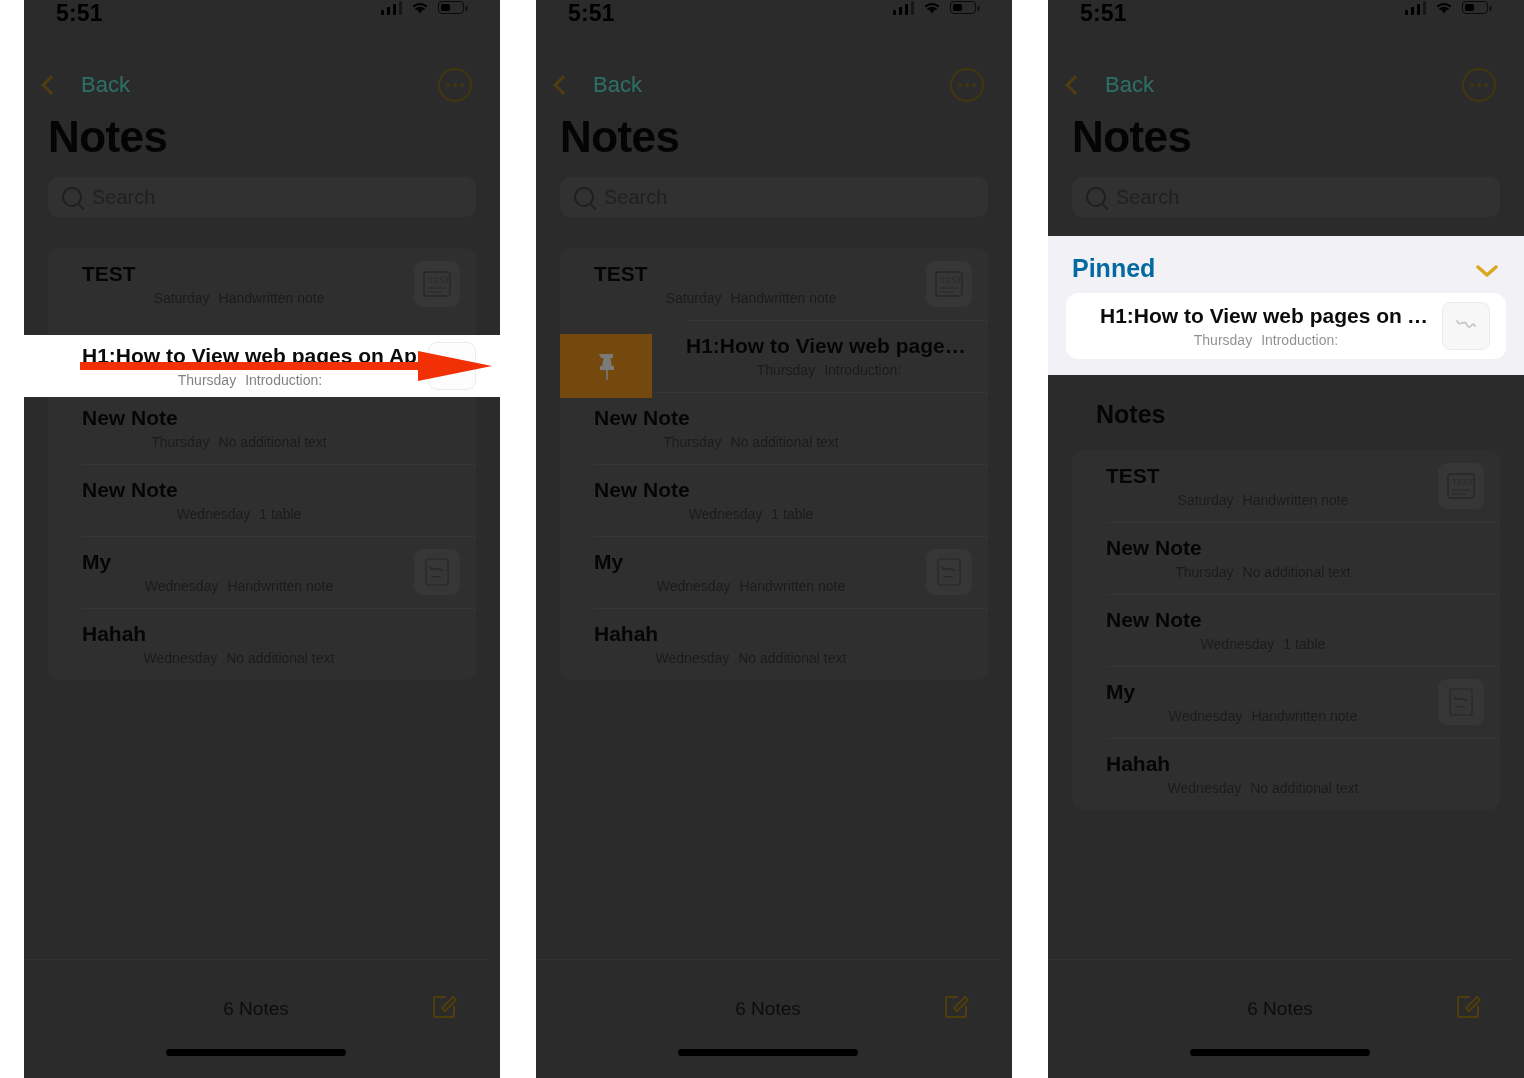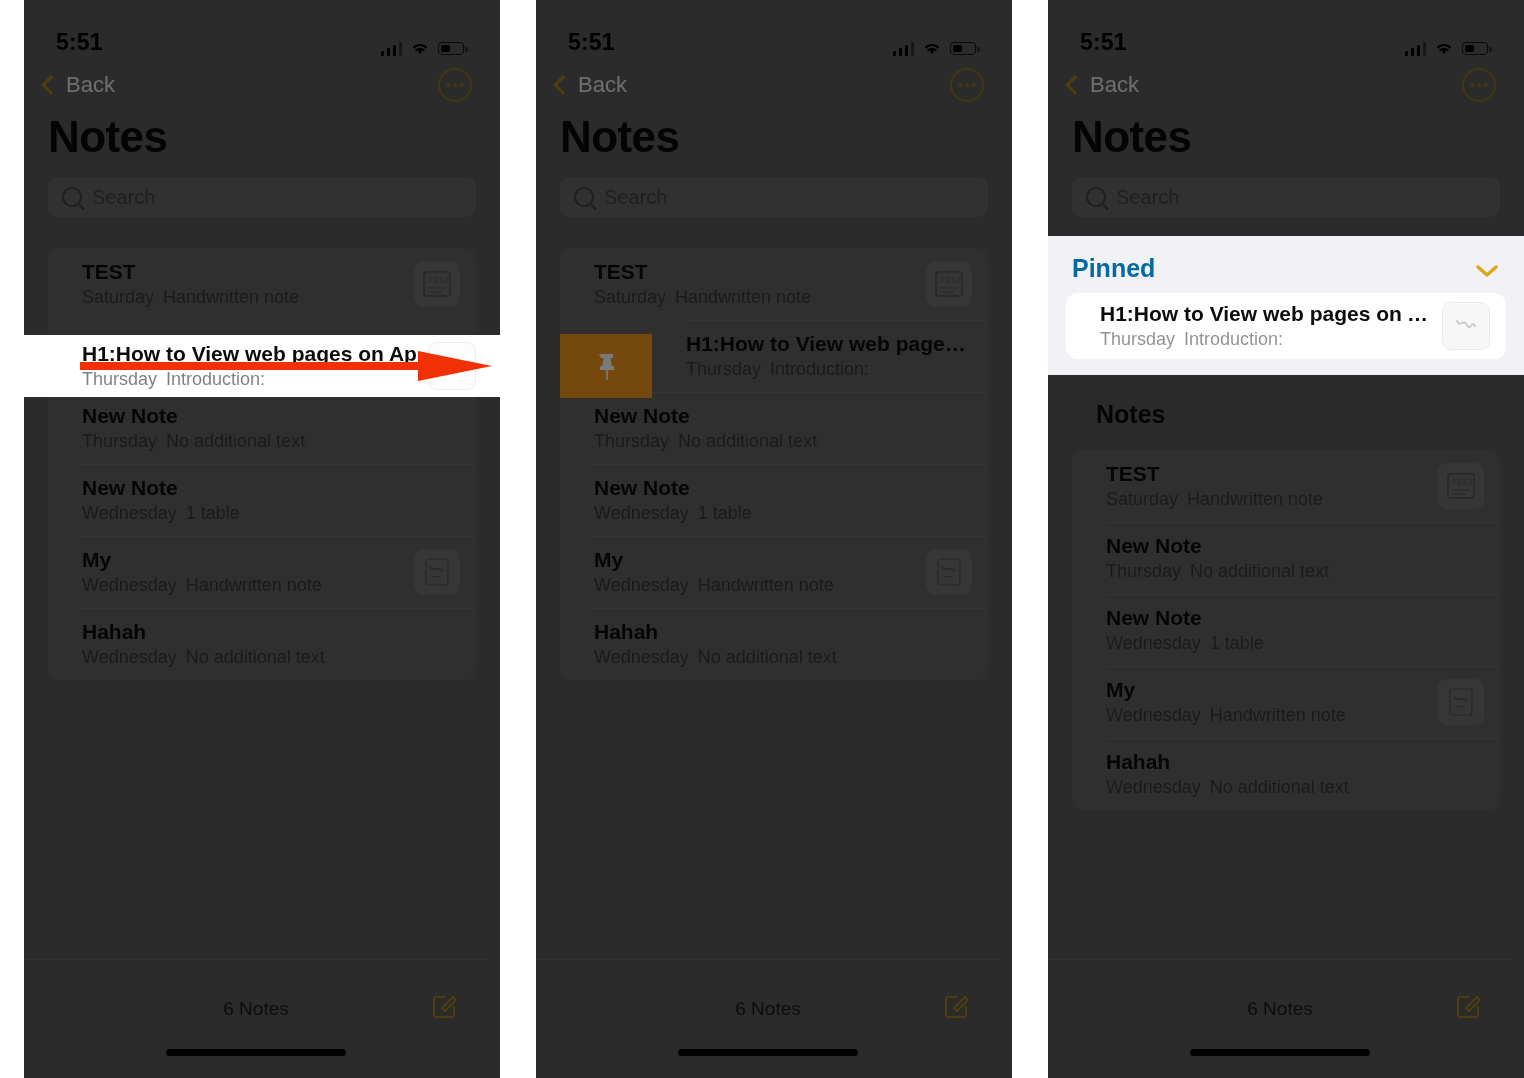--- a/index.html
+++ b/index.html
@@ -30,21 +30,21 @@
   .veil{
     position:absolute;inset:0;
     background:rgba(0,0,0,0.52);
     pointer-events:none;
     z-index:40;
   }
 
   
   .statusbar{
     position:absolute;left:0;right:0;top:0;height:56px;
-    display:flex;align-items:flex-end;justify-content:space-between;
+    display:flex;align-items:flex-start;justify-content:space-between;
     padding:0 36px 0 32px;
     box-sizing:border-box;
     z-index:5;
   }
   .clock{
     font-size:23px;font-weight:700;color:#000;letter-spacing:.2px;
   }
   .status-icons{display:flex;align-items:center;gap:8px;}
   .bars{display:flex;align-items:flex-end;gap:2.5px;height:15px;}
   .bars i{display:block;width:3.5px;background:#000;border-radius:1px;}
@@ -67,22 +67,22 @@
     background:#000;border-radius:2px;display:block;
   }
 
   
   .navbar{
     position:absolute;left:0;right:0;top:56px;height:58px;
     display:flex;align-items:center;justify-content:space-between;
     padding:0 28px 0 14px;box-sizing:border-box;z-index:5;
   }
   .back{
-    display:flex;align-items:center;gap:6px;
-    color:#e5e5e5;font-size:22px;cursor:pointer;
+    display:flex;align-items:center;gap:21px;
+    color:#5eead4;font-size:22px;cursor:pointer;
   }
   .back .chev{
     display:inline-block;width:11px;height:11px;
     border-left:3px solid #a5811d;border-bottom:3px solid #a5811d;
     transform:rotate(45deg);margin-left:6px;margin-right:2px;
   }
   .more{
     width:30px;height:30px;border-radius:50%;
     border:2px solid #8a6f21;
     display:flex;align-items:center;justify-content:center;gap:3px;
@@ -139,22 +139,22 @@
     content:"";position:absolute;left:34px;right:0;top:0;height:1px;
     background:rgba(255,255,255,.10);
   }
   .note-text{flex:1;min-width:0;}
   .note-title{
     font-size:21px;font-weight:700;color:#0c0c0c;
     white-space:nowrap;overflow:hidden;text-overflow:ellipsis;
     line-height:1.15;
   }
   .note-sub{
-    font-size:18px;color:rgba(20,20,20,.55);
-    margin-top:3px;white-space:nowrap;overflow:hidden;text-overflow:ellipsis;
+    font-size:14px;color:rgba(20,20,20,.55);
+    margin-top:3px;white-space:nowrap;overflow:hidden;text-overflow:ellipsis;text-align:center;
   }
   .note-sub .day{margin-right:9px;}
   .thumb{
     width:46px;height:46px;flex:none;margin-left:10px;
     border-radius:9px;background:rgba(255,255,255,.10);
     display:flex;align-items:center;justify-content:center;
     overflow:hidden;
   }
   .thumb.blank{background:transparent;}
   .thumb svg{opacity:.30;}

